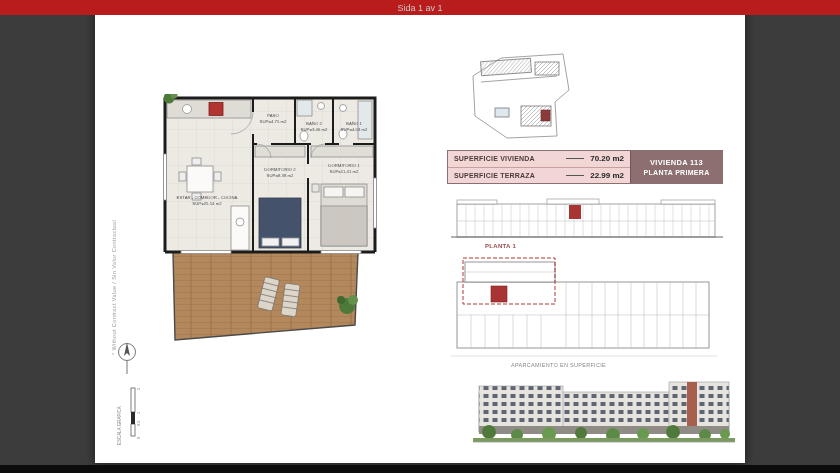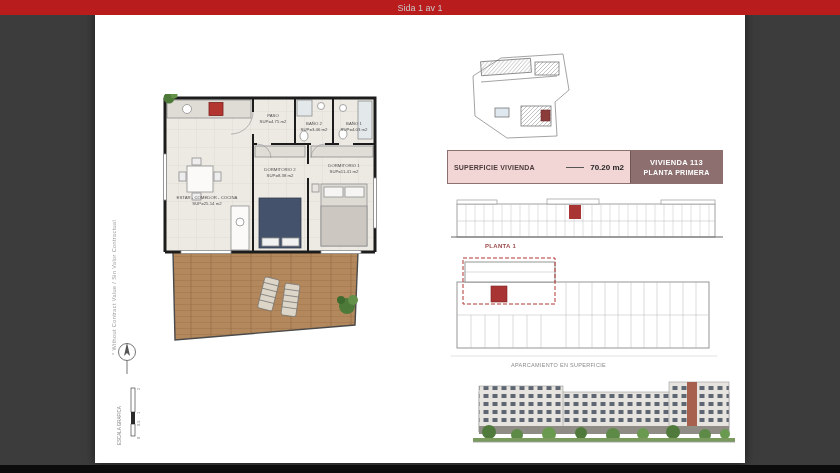--- a/index.html
+++ b/index.html
@@ -206,20 +206,26 @@
     </svg>
 
     <div class="info-table">
       <div class="info-left">
         <div class="info-row">
           <span class="info-label">SUPERFICIE VIVIENDA</span>
           <span class="info-spacer"></span>
           <span class="info-dash"></span>
           <span class="info-value">70.20 m2</span>
         </div>
+        <div class="info-row">
+          <span class="info-label">SUPERFICIE TERRAZA</span>
+          <span class="info-spacer"></span>
+          <span class="info-dash"></span>
+          <span class="info-value">22.99 m2</span>
+        </div>
       </div>
       <div class="info-right">
         <span class="unit-label">VIVIENDA 113</span>
         <span class="floor-label">PLANTA PRIMERA</span>
       </div>
     </div>
 
     <svg class="elevation" width="272" height="50" viewBox="0 0 272 50">
       <rect x="6" y="12" width="258" height="33" fill="#ffffff" stroke="#8a8a8a" stroke-width="0.8"></rect>
       <path d="M15,12V45M24,12V45M33,12V45M42,12V45M51,12V45M60,12V45M69,12V45M78,12V45M87,12V45M96,12V45M105,12V45M114,12V45M123,12V45M132,12V45M141,12V45M150,12V45M159,12V45M168,12V45M177,12V45M186,12V45M195,12V45M204,12V45M213,12V45M222,12V45M231,12V45M240,12V45M249,12V45M258,12V45" stroke="#c2c2c2" stroke-width="0.5" fill="none"></path>

